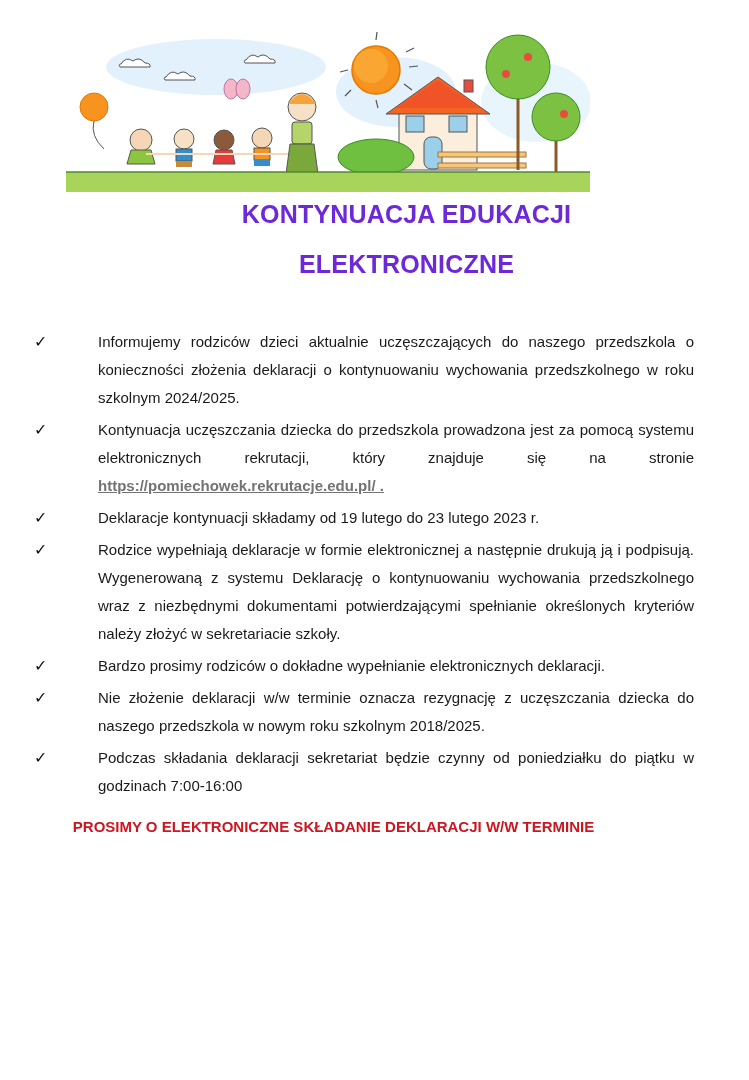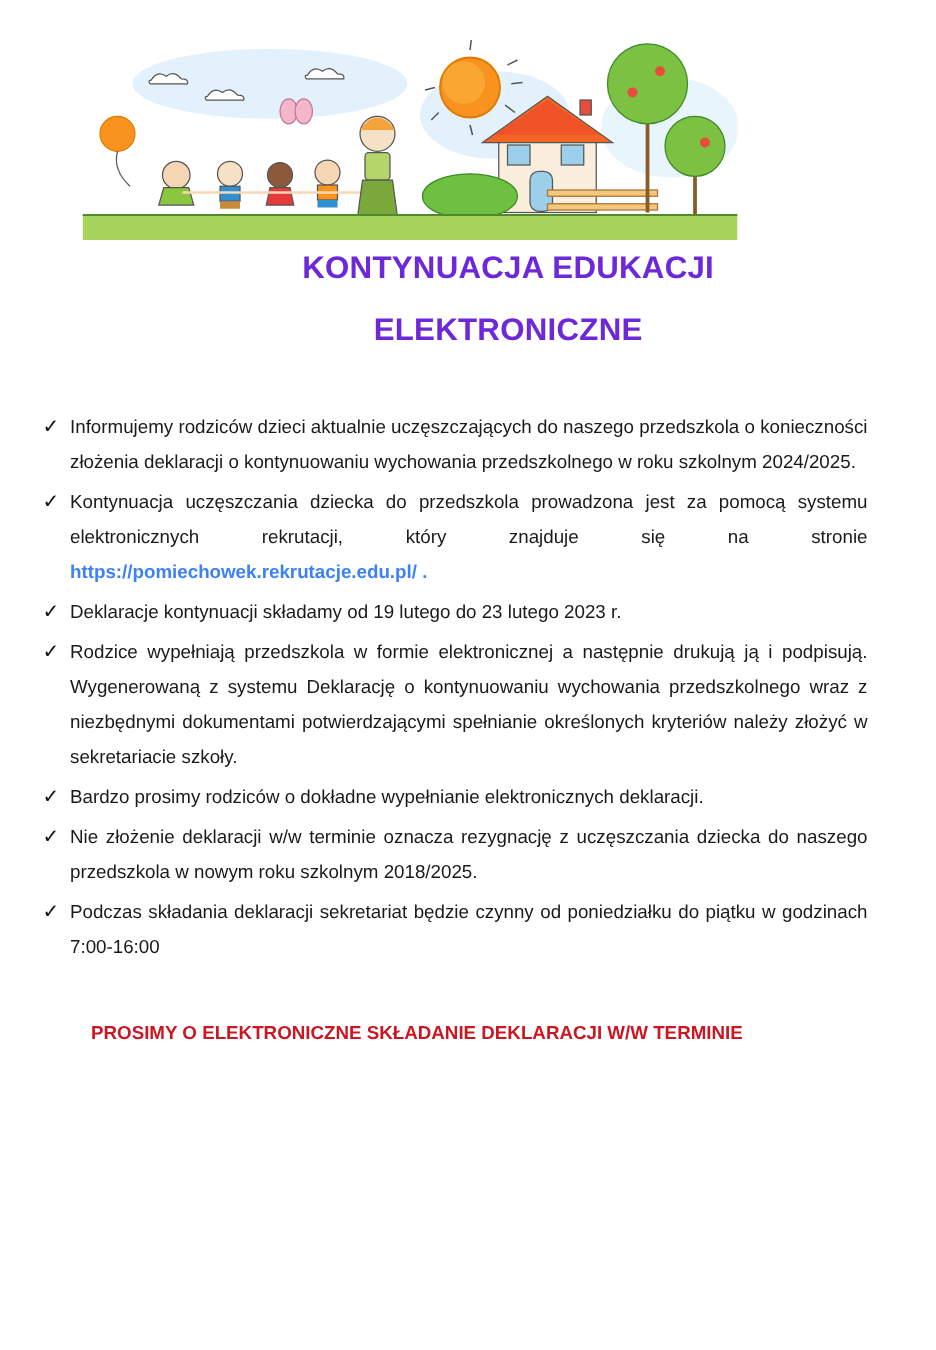--- a/index.html
+++ b/index.html
@@ -19,23 +19,23 @@
   .title.l2 { top: 250px; }
   .list {
     position: absolute; left: 34px; top: 328px; width: 660px;
     margin: 0; padding: 0; list-style: none;
     font-size: 15px; line-height: 28px;
   }
   .item { position: relative; padding-left: 22px; margin-bottom: 4px; text-align: justify; }
   .item .check {
     position: absolute; left: 0; top: 0; font-size: 16px; color: #111;
   }
-  .item .text { display: block; text-align: justify; text-align-last: left; }
+  .item .text { display: block; text-align: justify; text-align-last: left; margin-left: 42px; }
   .link {
-    color: #3b82f6; font-weight: bold; 
+    color: #737373; font-weight: bold; text-decoration: underline;
   }
   .notice {
     position: absolute; left: 0; width: 667px; top: 818px; text-align: center;
     color: #cc1622; font-weight: bold; font-size: 15px;
   }
 </style>
 </head>
 <body>
 
 <svg class="illustration" viewBox="0 0 524 170" xmlns="http://www.w3.org/2000/svg">
@@ -145,21 +145,21 @@
   <li class="item">
     <span class="check">✓</span>
     <span class="text"><span>Kontynuacja uczęszczania dziecka do przedszkola prowadzona jest za pomocą systemu elektronicznych rekrutacji, który znajduje się na stronie </span><a class="link">https://pomiechowek.rekrutacje.edu.pl/ .</a></span>
   </li>
   <li class="item">
     <span class="check">✓</span>
     <span class="text">Deklaracje kontynuacji składamy od 19 lutego do 23 lutego 2023 r.</span>
   </li>
   <li class="item">
     <span class="check">✓</span>
-    <span class="text">Rodzice wypełniają przedszkola w formie elektronicznej a następnie drukują ją i podpisują. Wygenerowaną z systemu Deklarację o kontynuowaniu wychowania przedszkolnego wraz z niezbędnymi dokumentami potwierdzającymi spełnianie określonych kryteriów należy złożyć w sekretariacie szkoły.</span>
+    <span class="text">Rodzice wypełniają deklaracje w formie elektronicznej a następnie drukują ją i podpisują. Wygenerowaną z systemu Deklarację o kontynuowaniu wychowania przedszkolnego wraz z niezbędnymi dokumentami potwierdzającymi spełnianie określonych kryteriów należy złożyć w sekretariacie szkoły.</span>
   </li>
   <li class="item">
     <span class="check">✓</span>
     <span class="text">Bardzo prosimy rodziców o dokładne wypełnianie elektronicznych deklaracji.</span>
   </li>
   <li class="item">
     <span class="check">✓</span>
     <span class="text">Nie złożenie deklaracji w/w terminie oznacza rezygnację z uczęszczania dziecka do naszego przedszkola w nowym roku szkolnym 2018/2025.</span>
   </li>
   <li class="item">

